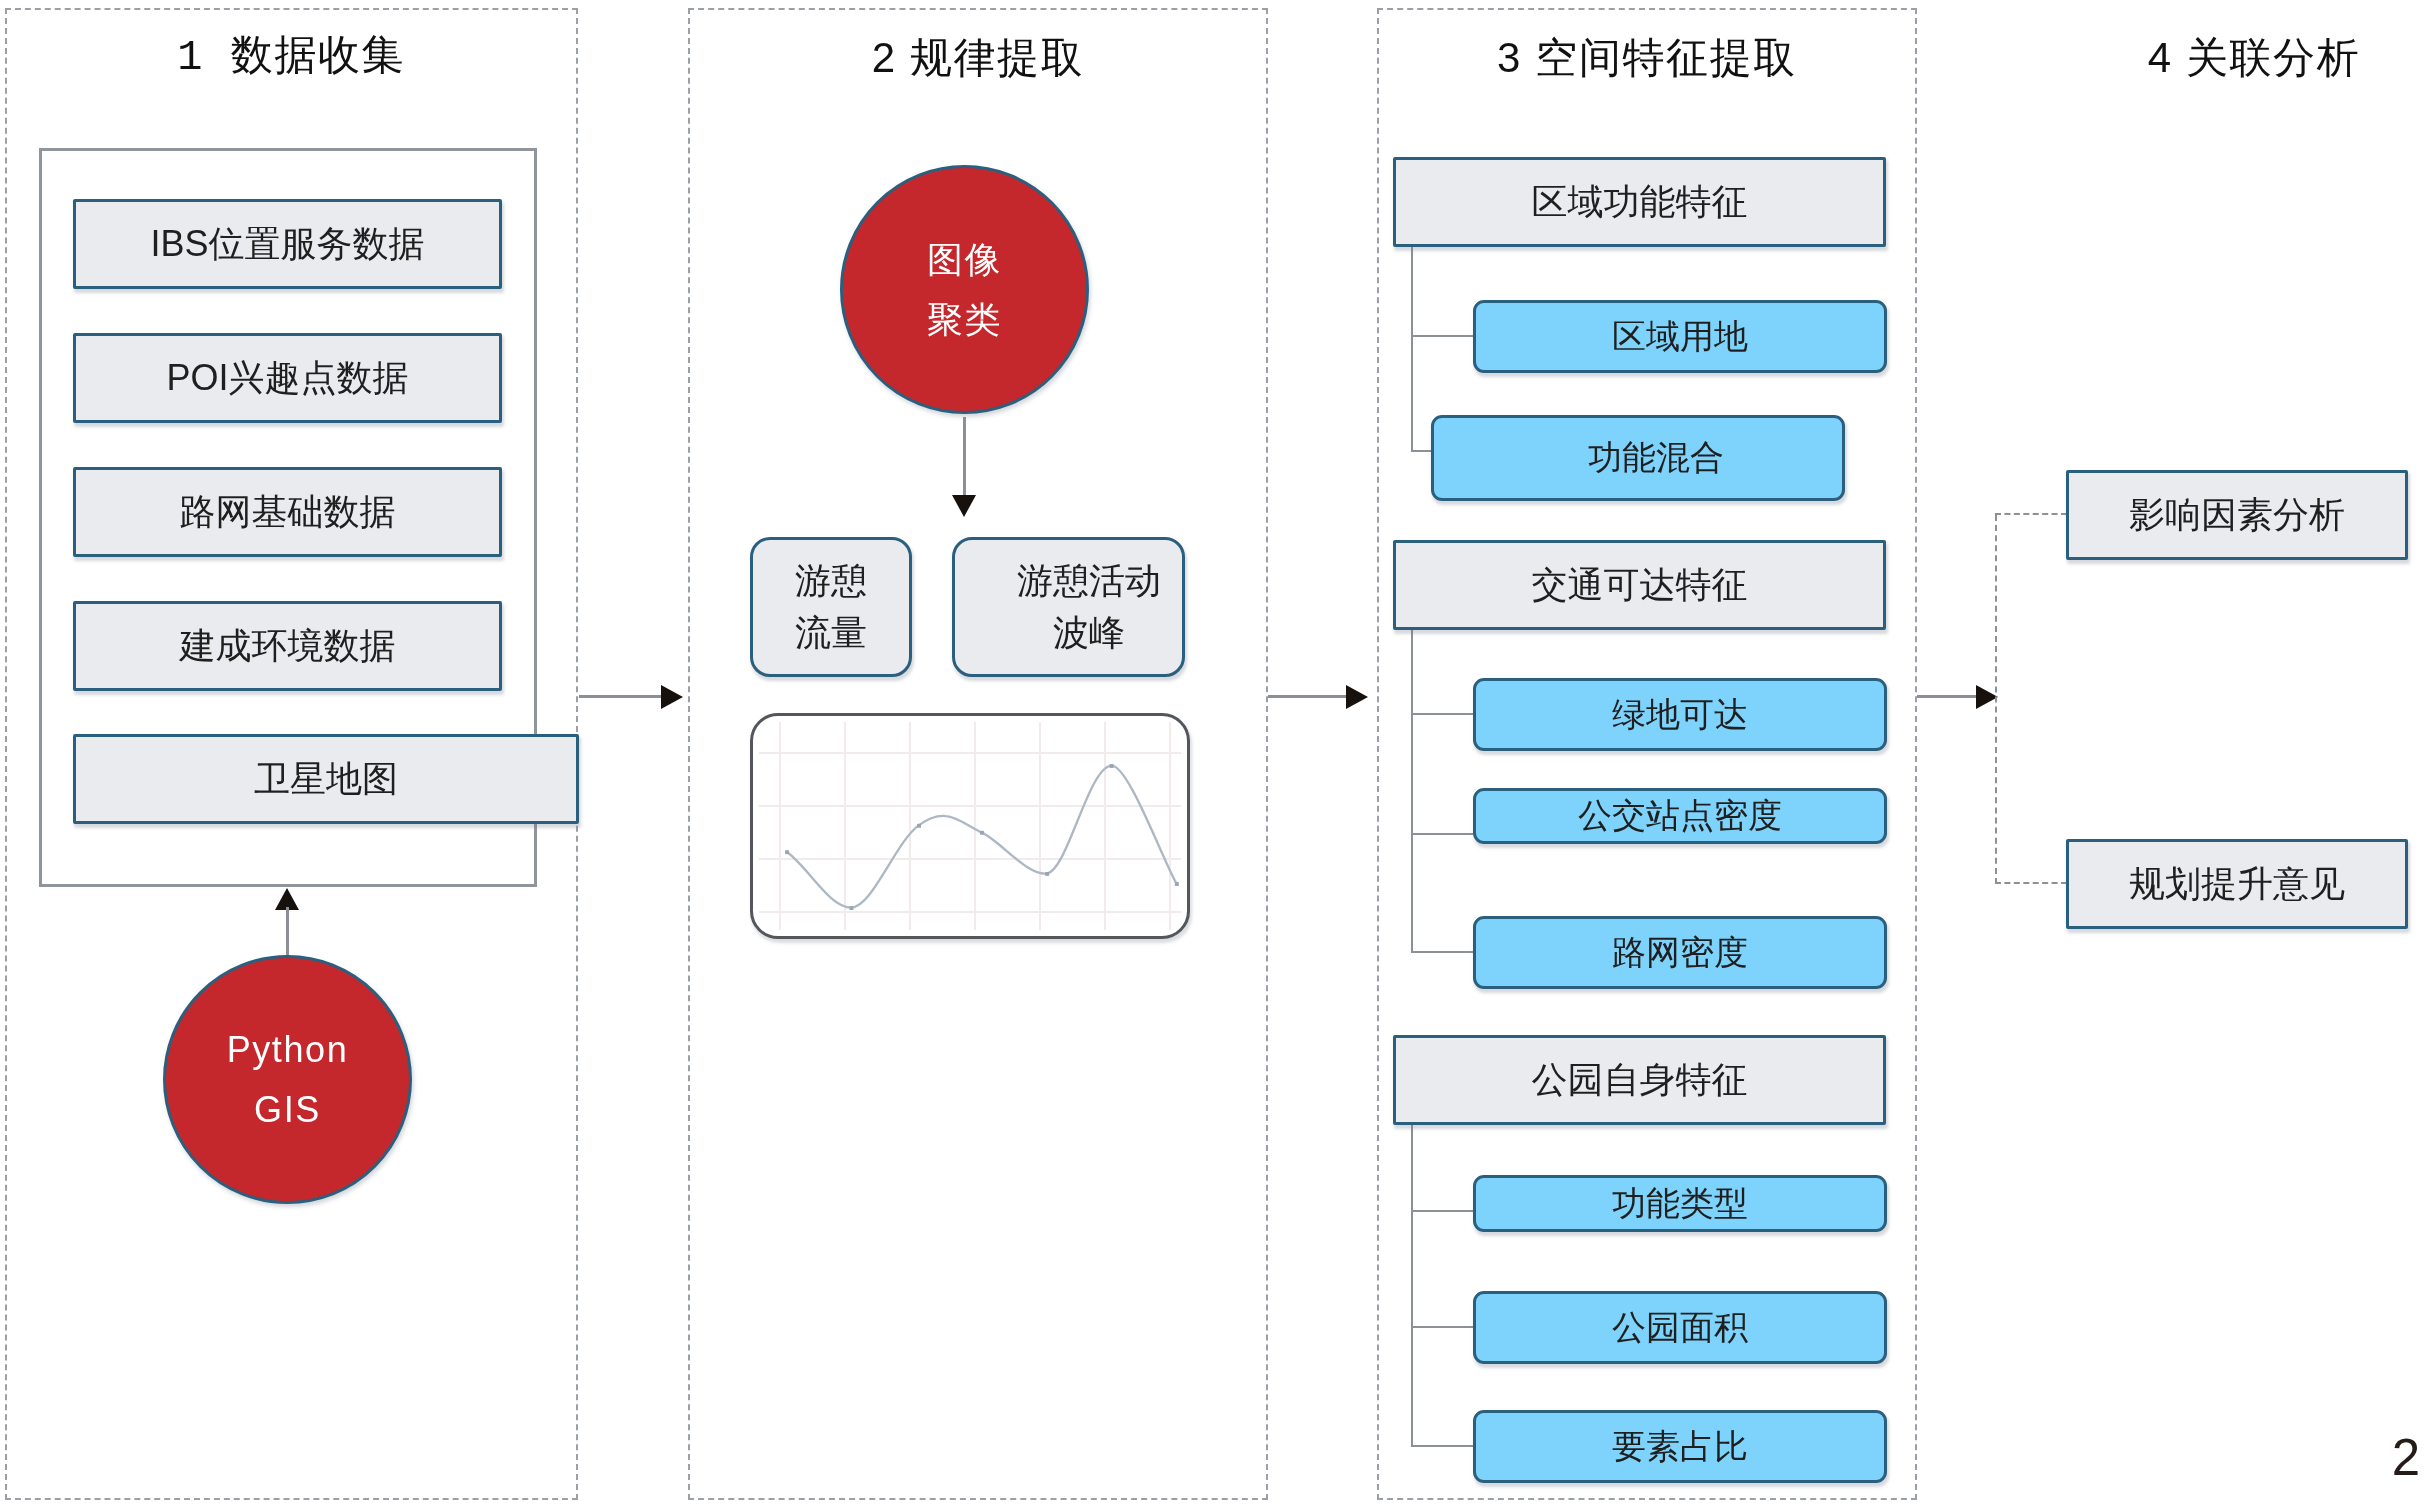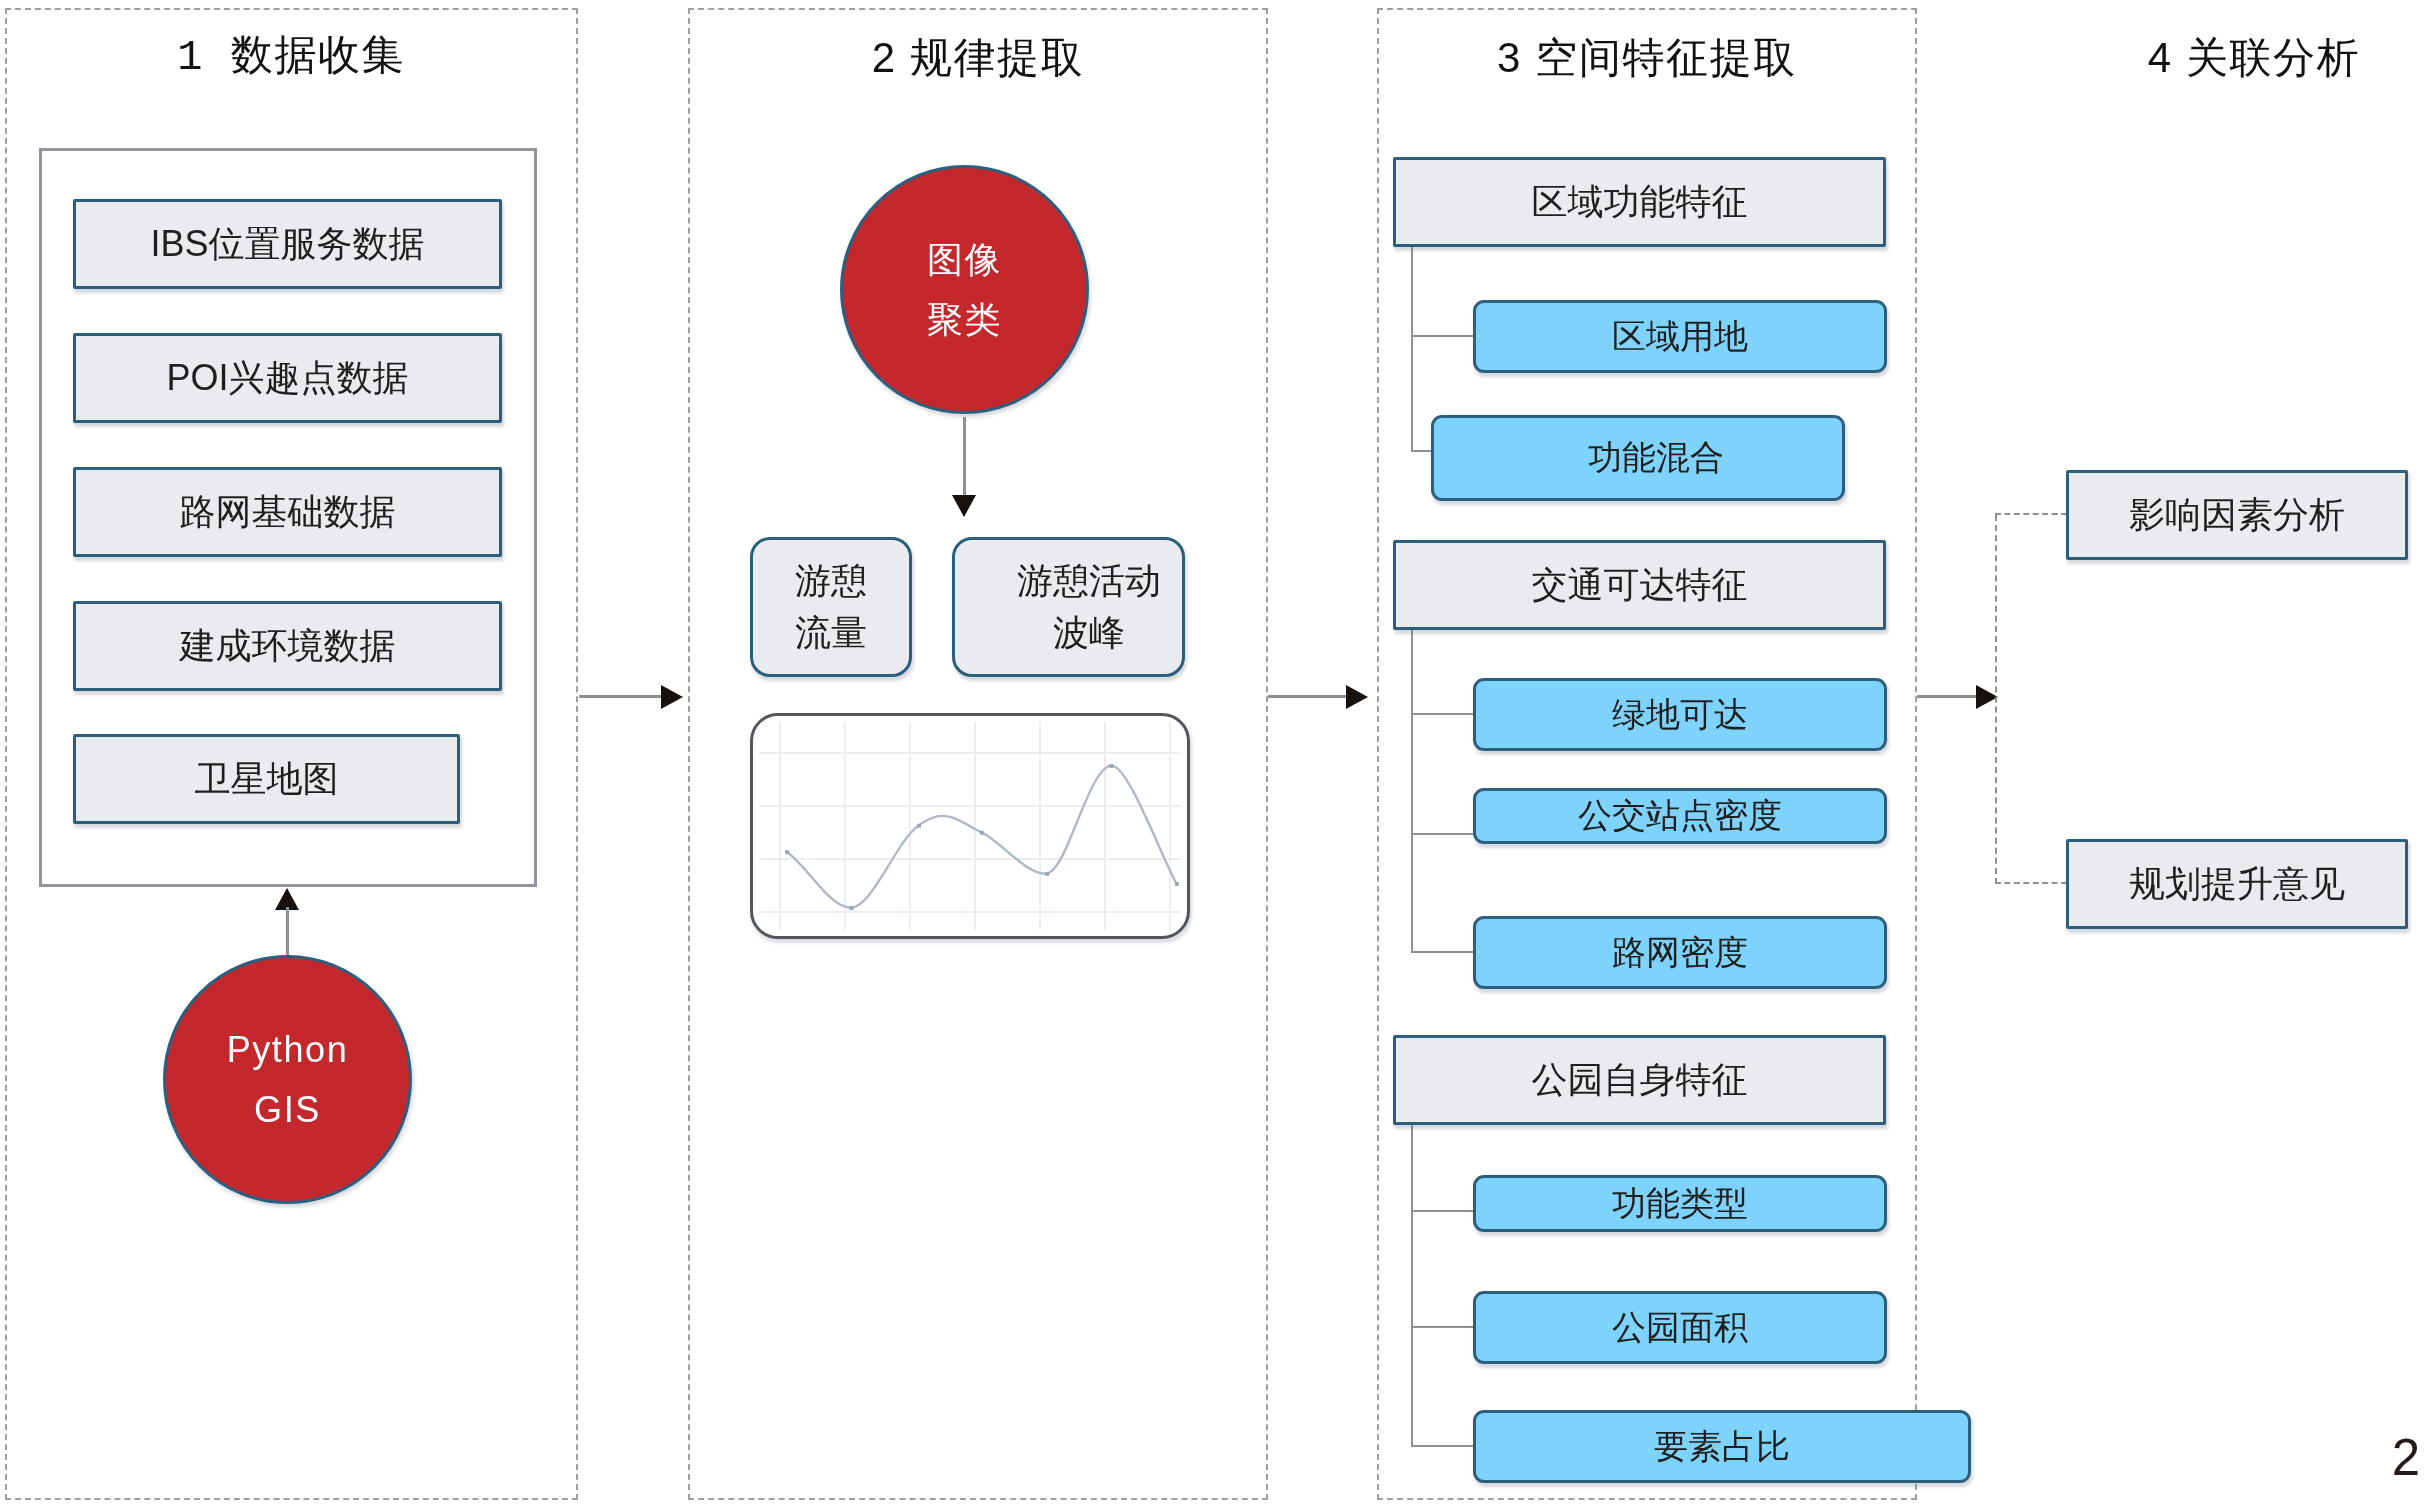--- a/index.html
+++ b/index.html
@@ -74,21 +74,21 @@
     </div>
   <div class="node" style="left:73px;top:333px;width:429px;height:90px;">
       <span class="l">POI兴趣点数据</span>
     </div>
   <div class="node" style="left:73px;top:467px;width:429px;height:90px;">
       <span class="l">路网基础数据</span>
     </div>
   <div class="node" style="left:73px;top:601px;width:429px;height:90px;">
       <span class="l">建成环境数据</span>
     </div>
-  <div class="node" style="left:73px;top:734px;width:387px;height:90px;">
+  <div class="node" style="left:73px;top:734px;width:506px;height:90px;">
       <span class="l">卫星地图</span>
     </div>
 
   <div class="head-up" style="left:275px;top:888px;"></div>
   <div class="vline" style="left:286px;top:907px;height:48px;"></div>
 
   <div class="circle" style="left:163px;top:955px;">
     <span class="l">Python</span>
     <span class="l">GIS</span>
   </div>
@@ -172,21 +172,21 @@
   <div class="tline-h" style="left:1411px;top:1445px;width:62px;"></div>
   <div class="node" style="left:1393px;top:1035px;width:493px;height:90px;">
       <span class="l">公园自身特征</span>
     </div>
   <div class="node white small" style="left:1473px;top:1175px;width:414px;height:57px;">
       <span class="l">功能类型</span>
     </div>
   <div class="node white small" style="left:1473px;top:1291px;width:414px;height:73px;">
       <span class="l">公园面积</span>
     </div>
-  <div class="node white small" style="left:1473px;top:1410px;width:498px;height:73px;">
+  <div class="node white small" style="left:1473px;top:1410px;width:414px;height:73px;">
       <span class="l">要素占比</span>
     </div>
 
   <div class="hline" style="left:1917px;top:695px;width:62px;"></div>
   <div class="head-right" style="left:1976px;top:685px;"></div>
 
   <div class="col-header" style="left:2083px;top:31px;width:342px;">4 关联分析</div>
 
   <div class="dline-v" style="left:1995px;top:515px;height:369px;"></div>
   <div class="dline-h" style="left:1995px;top:513px;width:72px;"></div>

